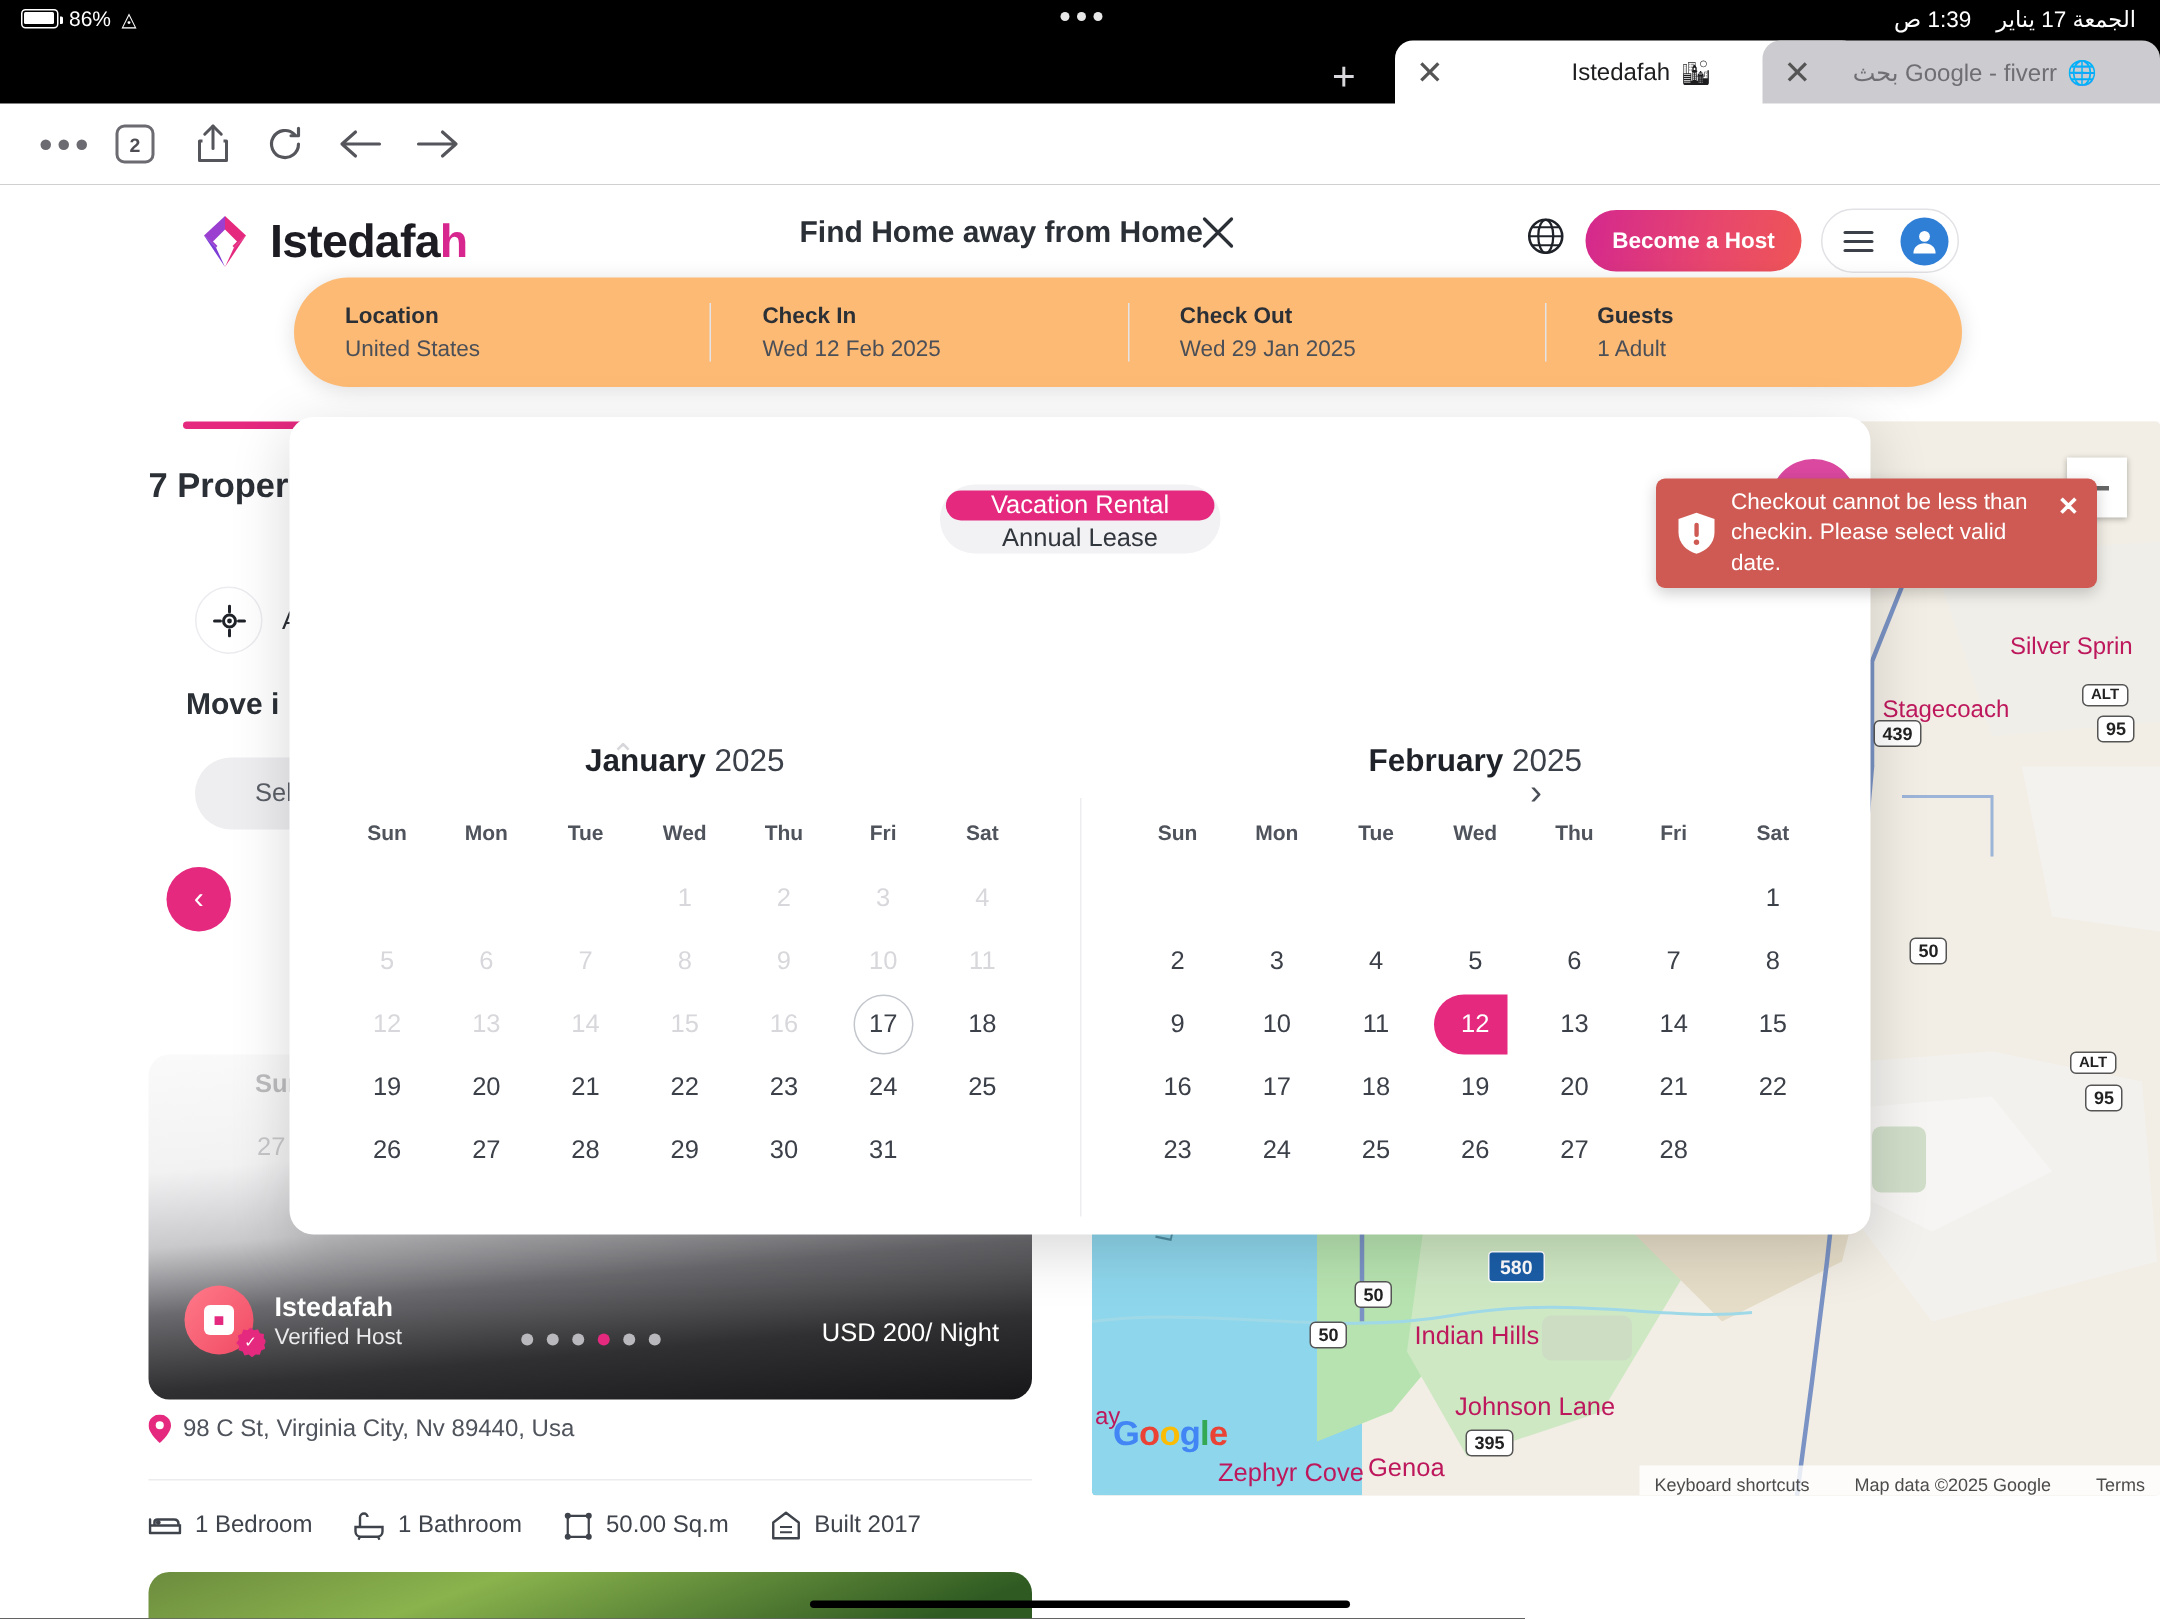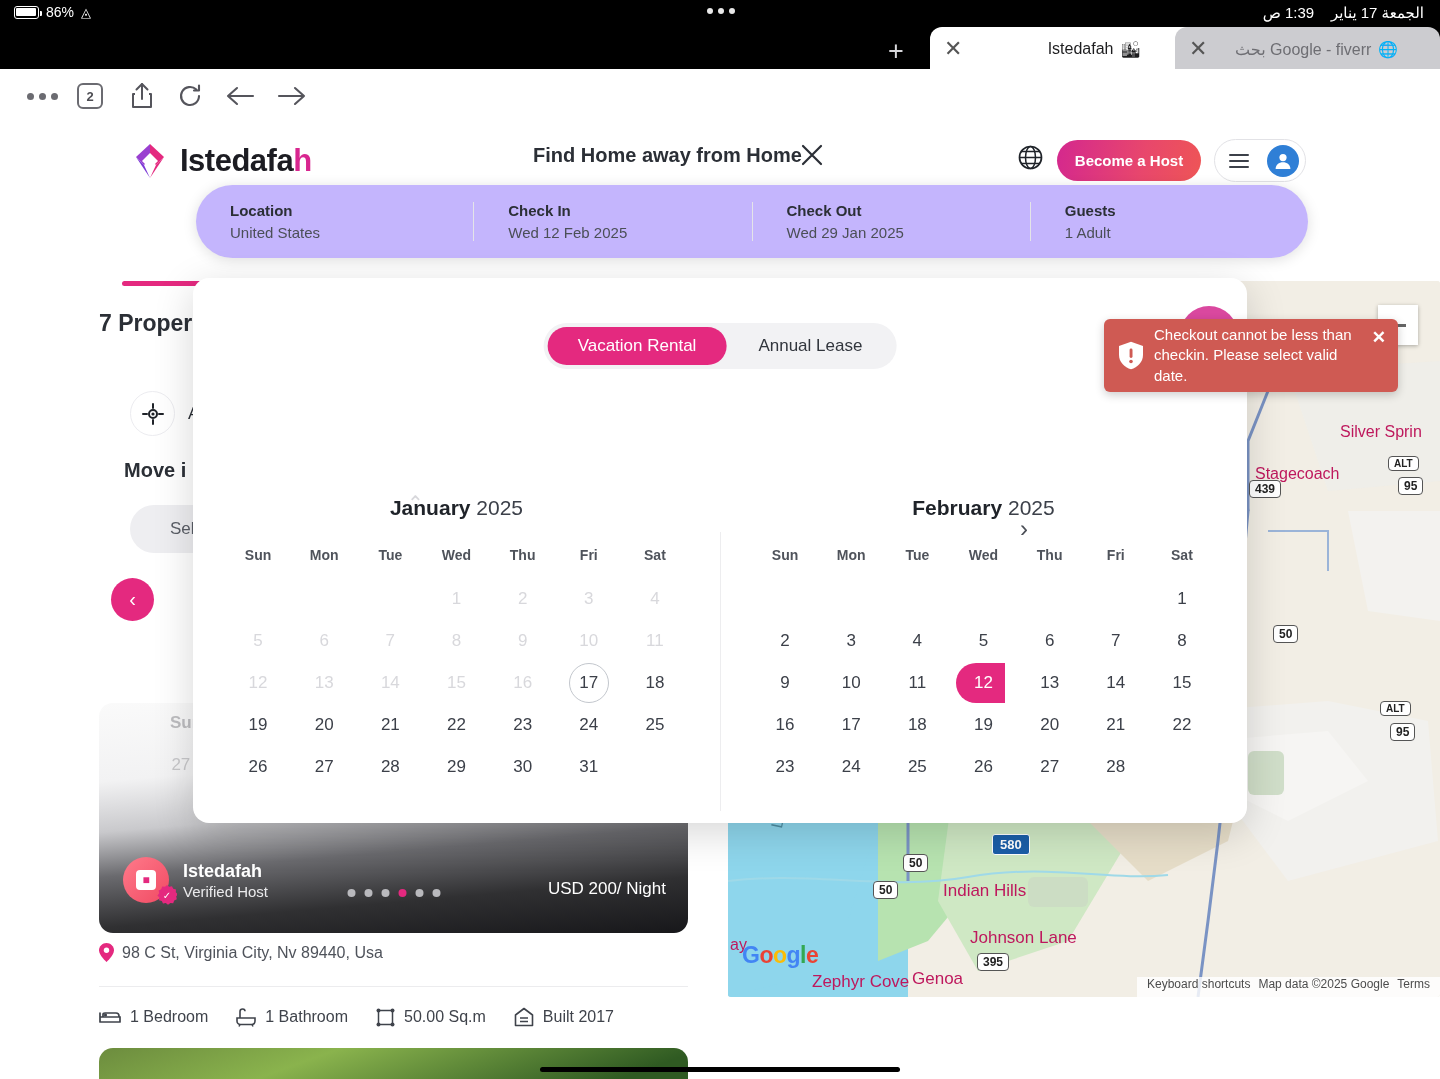--- a/index.html
+++ b/index.html
@@ -61,21 +61,21 @@
   .host-btn { position:absolute; left:1057px; top:17px; width:144px; height:41px; border-radius:21px;
               background:linear-gradient(100deg,#d4288e 0%,#e8476c 60%,#ee5556 100%);
               color:#fff; font-size:15px; font-weight:700; border:none; display:flex; align-items:center; justify-content:center; }
   .acct { position:absolute; left:1214px; top:16px; width:92px; height:43px; border:1px solid #e2e2e6;
           border-radius:22px; background:#fff; display:flex; align-items:center; justify-content:space-between; padding:0 6px 0 14px; }
   .burger { width:20px; display:flex; flex-direction:column; gap:4px; }
   .burger i { height:2px; background:#3c4049; border-radius:2px; display:block; }
   .avatar { width:32px; height:32px; border-radius:50%; background:#2f7fd6; display:flex; align-items:center; justify-content:center; }
 
   
-  .searchbar { position:absolute; left:196px; top:62px; width:1112px; height:73px; background:#c4b5fd;
+  .searchbar { position:absolute; left:196px; top:62px; width:1112px; height:73px; background:#fdba74;
                border-radius:37px; box-shadow:0 2px 14px rgba(0,0,0,.13); display:flex; align-items:center; }
   .sfield { flex:1; padding:0 34px; border-right:1px solid #e4e4e8; }
   .sfield:last-child { border-right:none; }
   .sfield .lbl { font-size:15px; font-weight:700; color:#2b2f36; margin-bottom:5px; }
   .sfield .val { font-size:15px; color:#4b4f57; }
 
   
   .bg-strip { position:absolute; left:122px; top:158px; width:120px; height:5px; background:#e4297f; border-radius:3px; }
   .res-count { position:absolute; left:99px; top:187px; font-size:23px; font-weight:700; color:#2b2f36; }
   .loc-btn { position:absolute; left:130px; top:268px; width:45px; height:45px; border-radius:50%;
@@ -124,32 +124,32 @@
          background:#f0ece3; border-radius:3px; }
   .map svg { position:absolute; top:0; left:0; }
   .map-zoom { position:absolute; right:22px; top:24px; width:40px; height:40px; background:#fff;
               box-shadow:0 1px 4px rgba(0,0,0,.3); display:flex; align-items:center; justify-content:center; }
   .map-zoom i { width:16px; height:3px; background:#666; display:block; }
   .gmap-logo { position:absolute; left:14px; bottom:28px; font-size:23px; font-weight:600; letter-spacing:-.5px; }
   .gmap-logo span:nth-child(1){color:#4285f4}.gmap-logo span:nth-child(2){color:#ea4335}
   .gmap-logo span:nth-child(3){color:#fbbc05}.gmap-logo span:nth-child(4){color:#4285f4}
   .gmap-logo span:nth-child(5){color:#34a853}.gmap-logo span:nth-child(6){color:#ea4335}
   .map-foot { position:absolute; right:0; bottom:0; height:20px; background:rgba(255,255,255,.82);
-              display:flex; align-items:flex-start; gap:8px; padding:0 10px; font-size:12px; color:#4c4c4c; }
+              display:flex; align-items:flex-end; gap:30px; padding:0 10px; font-size:12px; color:#4c4c4c; }
   .map-lbl { position:absolute; font-size:16px; color:#be185d; white-space:nowrap; }
   .shield { position:absolute; background:#fff; border:1.5px solid #555; border-radius:4px;
             font-size:12px; font-weight:700; color:#222; padding:1px 5px; }
   .shield-i { position:absolute; background:#1b5ea8; border-radius:3px; color:#fff; font-size:13px;
               font-weight:700; padding:2px 7px; border:1.5px solid #fff; }
 
   
   .modal { position:absolute; left:193px; top:155px; width:1054px; height:545px; background:#fff;
            border-radius:16px; box-shadow:0 10px 40px rgba(0,0,0,.16); }
   .toggle { position:absolute; left:50%; transform:translateX(-50%); top:45px; height:46px;
-            background:#f2f2f4; border-radius:24px; padding:4px; display:flex; gap:2px; }
+            background:#f2f2f4; border-radius:24px; padding:4px; display:flex; gap:2px;flex-direction:column; }
   .toggle div { height:38px; border-radius:20px; display:flex; align-items:center; justify-content:center;
                 padding:0 30px; font-size:17px; color:#32363d; }
   .toggle div.on { background:#e4297f; color:#fff; font-weight:500; }
   .cal-prev { position:absolute; left:214px; top:213px; color:#d7d7db; font-size:20px; }
   .cal-next { position:absolute; left:827px; top:237px; color:#4b4f57; font-size:24px; }
   .months { position:absolute; top:218px; left:0; width:1054px; display:flex; }
   .month { width:527px; position:relative; padding:0 32px; }
   .month + .month:before { content:""; position:absolute; left:0; top:36px; bottom:-20px; width:1px; background:#ededef; }
   .m-title { text-align:center; font-size:21px; color:#3c4049; margin-bottom:27px; }
   .m-title b { font-weight:700; color:#1f2329; }

